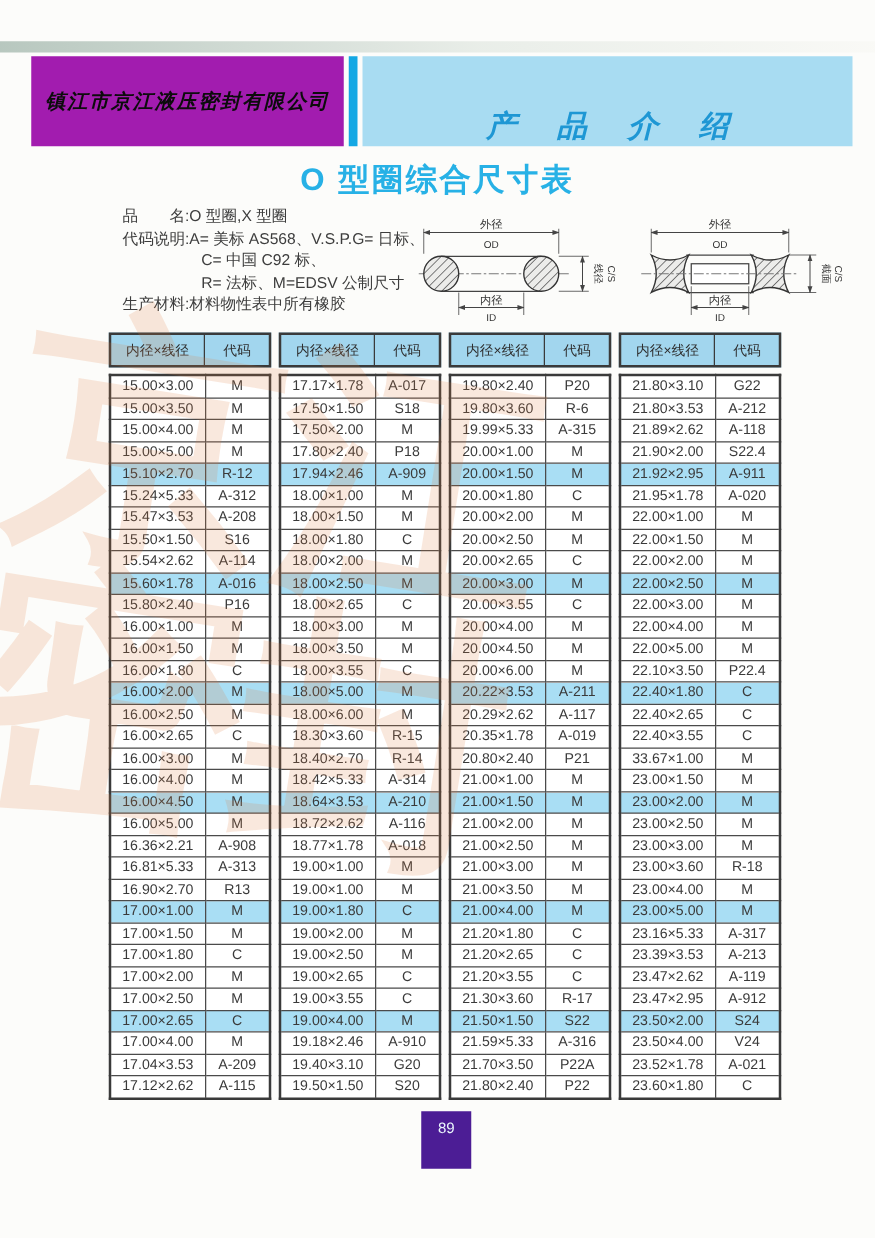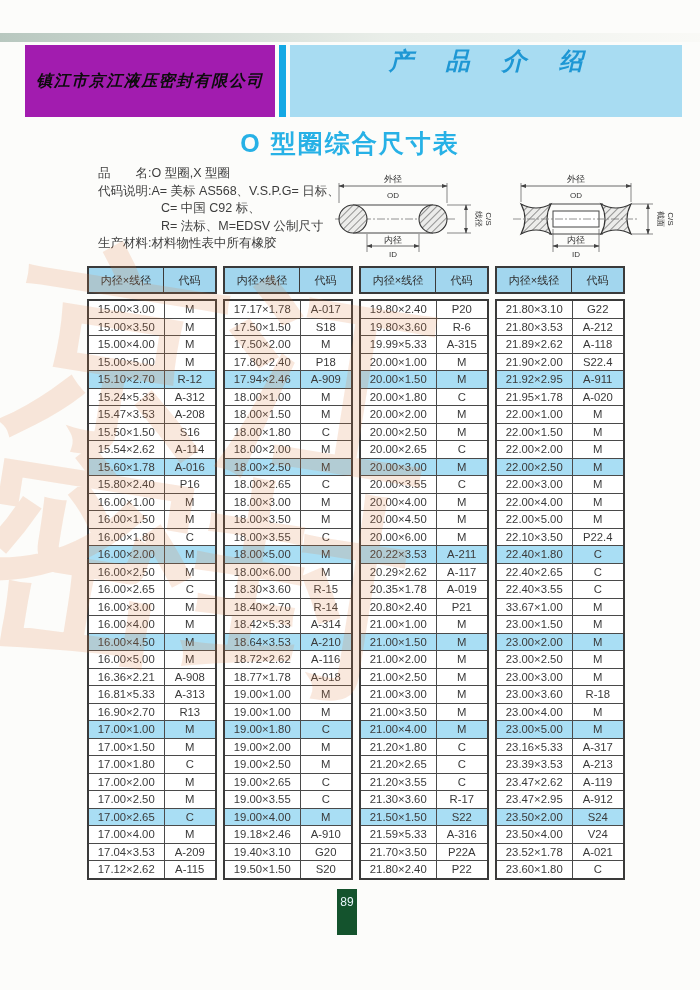--- a/index.html
+++ b/index.html
@@ -10,21 +10,21 @@
     color:#3c3c3c;
   }
   
   .top-band{position:absolute;left:0;top:33px;width:700px;height:9px;
     background:linear-gradient(to right,#93ab9f,#dfe6df 55%,#f8f8f4);opacity:.65;}
   
   .hdr-dark{position:absolute;left:25px;top:45px;width:250px;height:72px;background:#a21caf;
     display:flex;align-items:center;justify-content:center;}
   .hdr-sep{position:absolute;left:279px;top:45px;width:7px;height:72px;background:#14a8e4;}
   .hdr-light{position:absolute;left:290px;top:45px;width:392px;height:72px;background:#a8dcf2;
-    display:flex;align-items:flex-start;justify-content:center;}
+    display:flex;align-items:flex-end;justify-content:center;}
   .company{font-size:16px;font-weight:bold;font-style:italic;color:#0c0c0c;
     letter-spacing:1.5px;white-space:nowrap;font-family:"DejaVu Sans",sans-serif;}
   .section{font-size:24px;font-weight:bold;font-style:italic;color:#1e97d4;
     letter-spacing:13px;text-indent:13px;white-space:nowrap;}
   
   .page-title{position:absolute;left:0;top:127px;width:700px;text-align:center;
     font-size:25px;font-weight:bold;color:#27b1e6;letter-spacing:2px;}
   
   .info{position:absolute;left:98px;top:165px;font-size:12.5px;line-height:17.5px;color:#3d3d3d;}
   .info .line{white-space:nowrap;}
@@ -40,21 +40,21 @@
   .thead .c1{width:74px;border-right:1px solid #3a3a3a;display:flex;align-items:center;
     justify-content:center;font-size:11px;color:#2e2e2e;white-space:nowrap;}
   .thead .c2{flex:1;display:flex;align-items:center;justify-content:center;
     font-size:11px;color:#2e2e2e;}
   table.grid{border-collapse:collapse;width:130px;table-layout:fixed;background:#fff;
     border:2px solid #3a3a3a;}
   table.grid td{border:1px solid #4a4a4a;height:16.5px;line-height:16.5px;padding:0;
     font-size:11.3px;color:#3a3a3a;text-align:center;white-space:nowrap;overflow:hidden;}
   table.grid tr.hl td{background:#a9def4;}
   
-  .page-badge{position:absolute;left:337px;top:889px;width:20px;height:46px;background:#14532d;
+  .page-badge{position:absolute;left:337px;top:889px;width:40px;height:46px;background:#4c1d95;
     color:#eaf6fc;font-size:12px;text-align:center;padding-top:6px;box-sizing:border-box;}
   
   .watermark{position:absolute;left:28px;top:235px;width:480px;z-index:2;pointer-events:none;
     font-size:215px;line-height:.96;font-weight:bold;color:#e07a3c;opacity:.17;
     transform:rotate(9deg);transform-origin:top left;font-family:"DejaVu Sans",sans-serif;}
 </style>
 </head>
 <body>
 
 <div class="top-band"></div>

